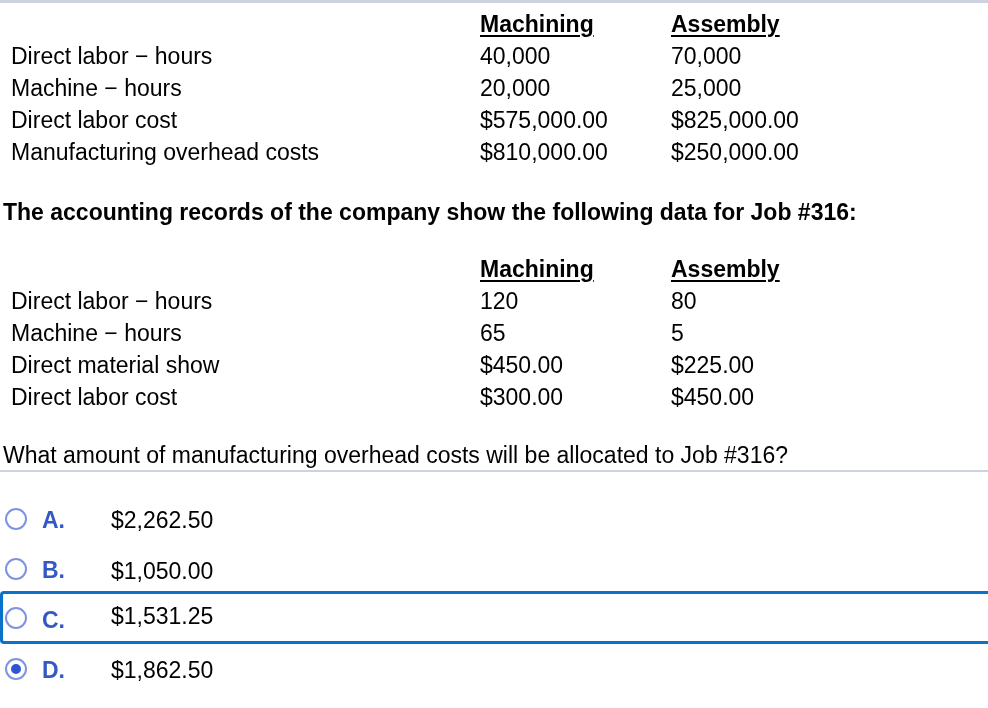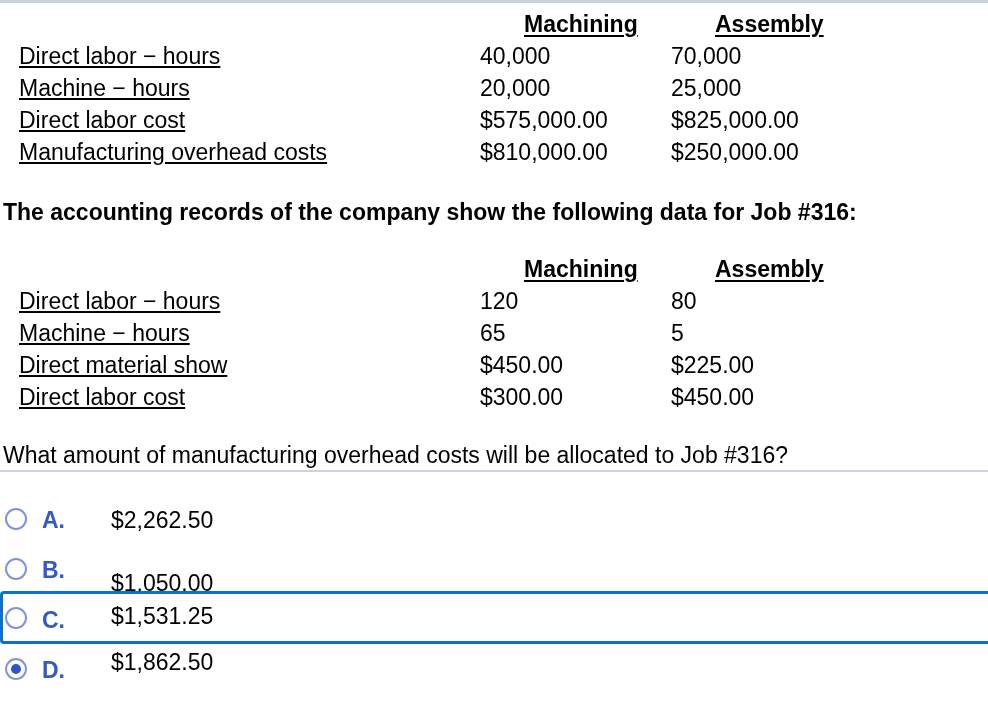--- a/index.html
+++ b/index.html
@@ -3,24 +3,24 @@
   <meta charset="utf-8">
   <style>
     html, body { margin: 0; padding: 0; background: #ffffff; }
     body {
       width: 988px; height: 708px; position: relative; overflow: hidden;
       font-family: "Liberation Sans", sans-serif; color: #000; font-size: 23px;
     }
     .top-rule { position: absolute; left: 0; top: 0; width: 988px; height: 3px; background: #cdd3de; }
     .tbl { position: absolute; left: 7px; }
     .row { position: absolute; left: 0; height: 32px; line-height: 32px; white-space: nowrap; }
-    .lbl { position: absolute; left: 12px; text-decoration: underline; }
+    .lbl { position: absolute; left: 4px; }
     .c1 { position: absolute; left: 473px; }
     .c2 { position: absolute; left: 664px; }
-    .hdr { font-weight: bold; text-decoration: underline; text-underline-offset: 3px; margin-left: 44px; }
+    .hdr { font-weight: bold; text-decoration: underline; text-underline-offset: 3px; }
     .para { position: absolute; left: 3px; white-space: nowrap; line-height: 30px; }
     .q-rule { position: absolute; left: 0; top: 470px; width: 988px; height: 2px; background: #cdd3de; }
     .choice { position: absolute; left: 0; width: 988px; height: 44px; }
     .choice.focused {
       box-sizing: border-box; border: 3px solid #0a72c9; border-right: none;
       border-radius: 4px 0 0 4px; left: 0; width: 992px;
     }
     .radio {
       position: absolute; left: 5px; width: 22px; height: 22px; border-radius: 50%;
       box-sizing: border-box; border: 2px solid #7f93e0; background: #fff;
@@ -97,24 +97,24 @@
 <div class="q-rule"></div>
 
 <div class="choice" style="top:497px;">
   <span class="radio" style="top:11px;"></span>
   <span class="letter" style="top:10px;">A.</span>
   <span class="amt" style="top:10px;">$2,262.50</span>
 </div>
 <div class="choice" style="top:547px;">
   <span class="radio" style="top:11px;"></span>
   <span class="letter" style="top:10px;">B.</span>
-  <span class="amt" style="top:23px;">$1,050.00</span>
+  <span class="amt" style="top:11px;">$1,050.00</span>
 </div>
 <div class="choice focused" style="top:591px; height:53px;">
   <span class="radio" style="top:13px; left:2px;"></span>
   <span class="letter" style="top:13px; left:39px;">C.</span>
   <span class="amt" style="top:9px; left:85px;">$1,531.25</span>
 </div>
 <div class="choice" style="top:647px;">
   <span class="radio checked" style="top:11px;"></span>
   <span class="letter" style="top:10px;">D.</span>
-  <span class="amt" style="top:2px;">$1,862.50</span>
+  <span class="amt" style="top:10px;">$1,862.50</span>
 </div>
 
 </body></html>

